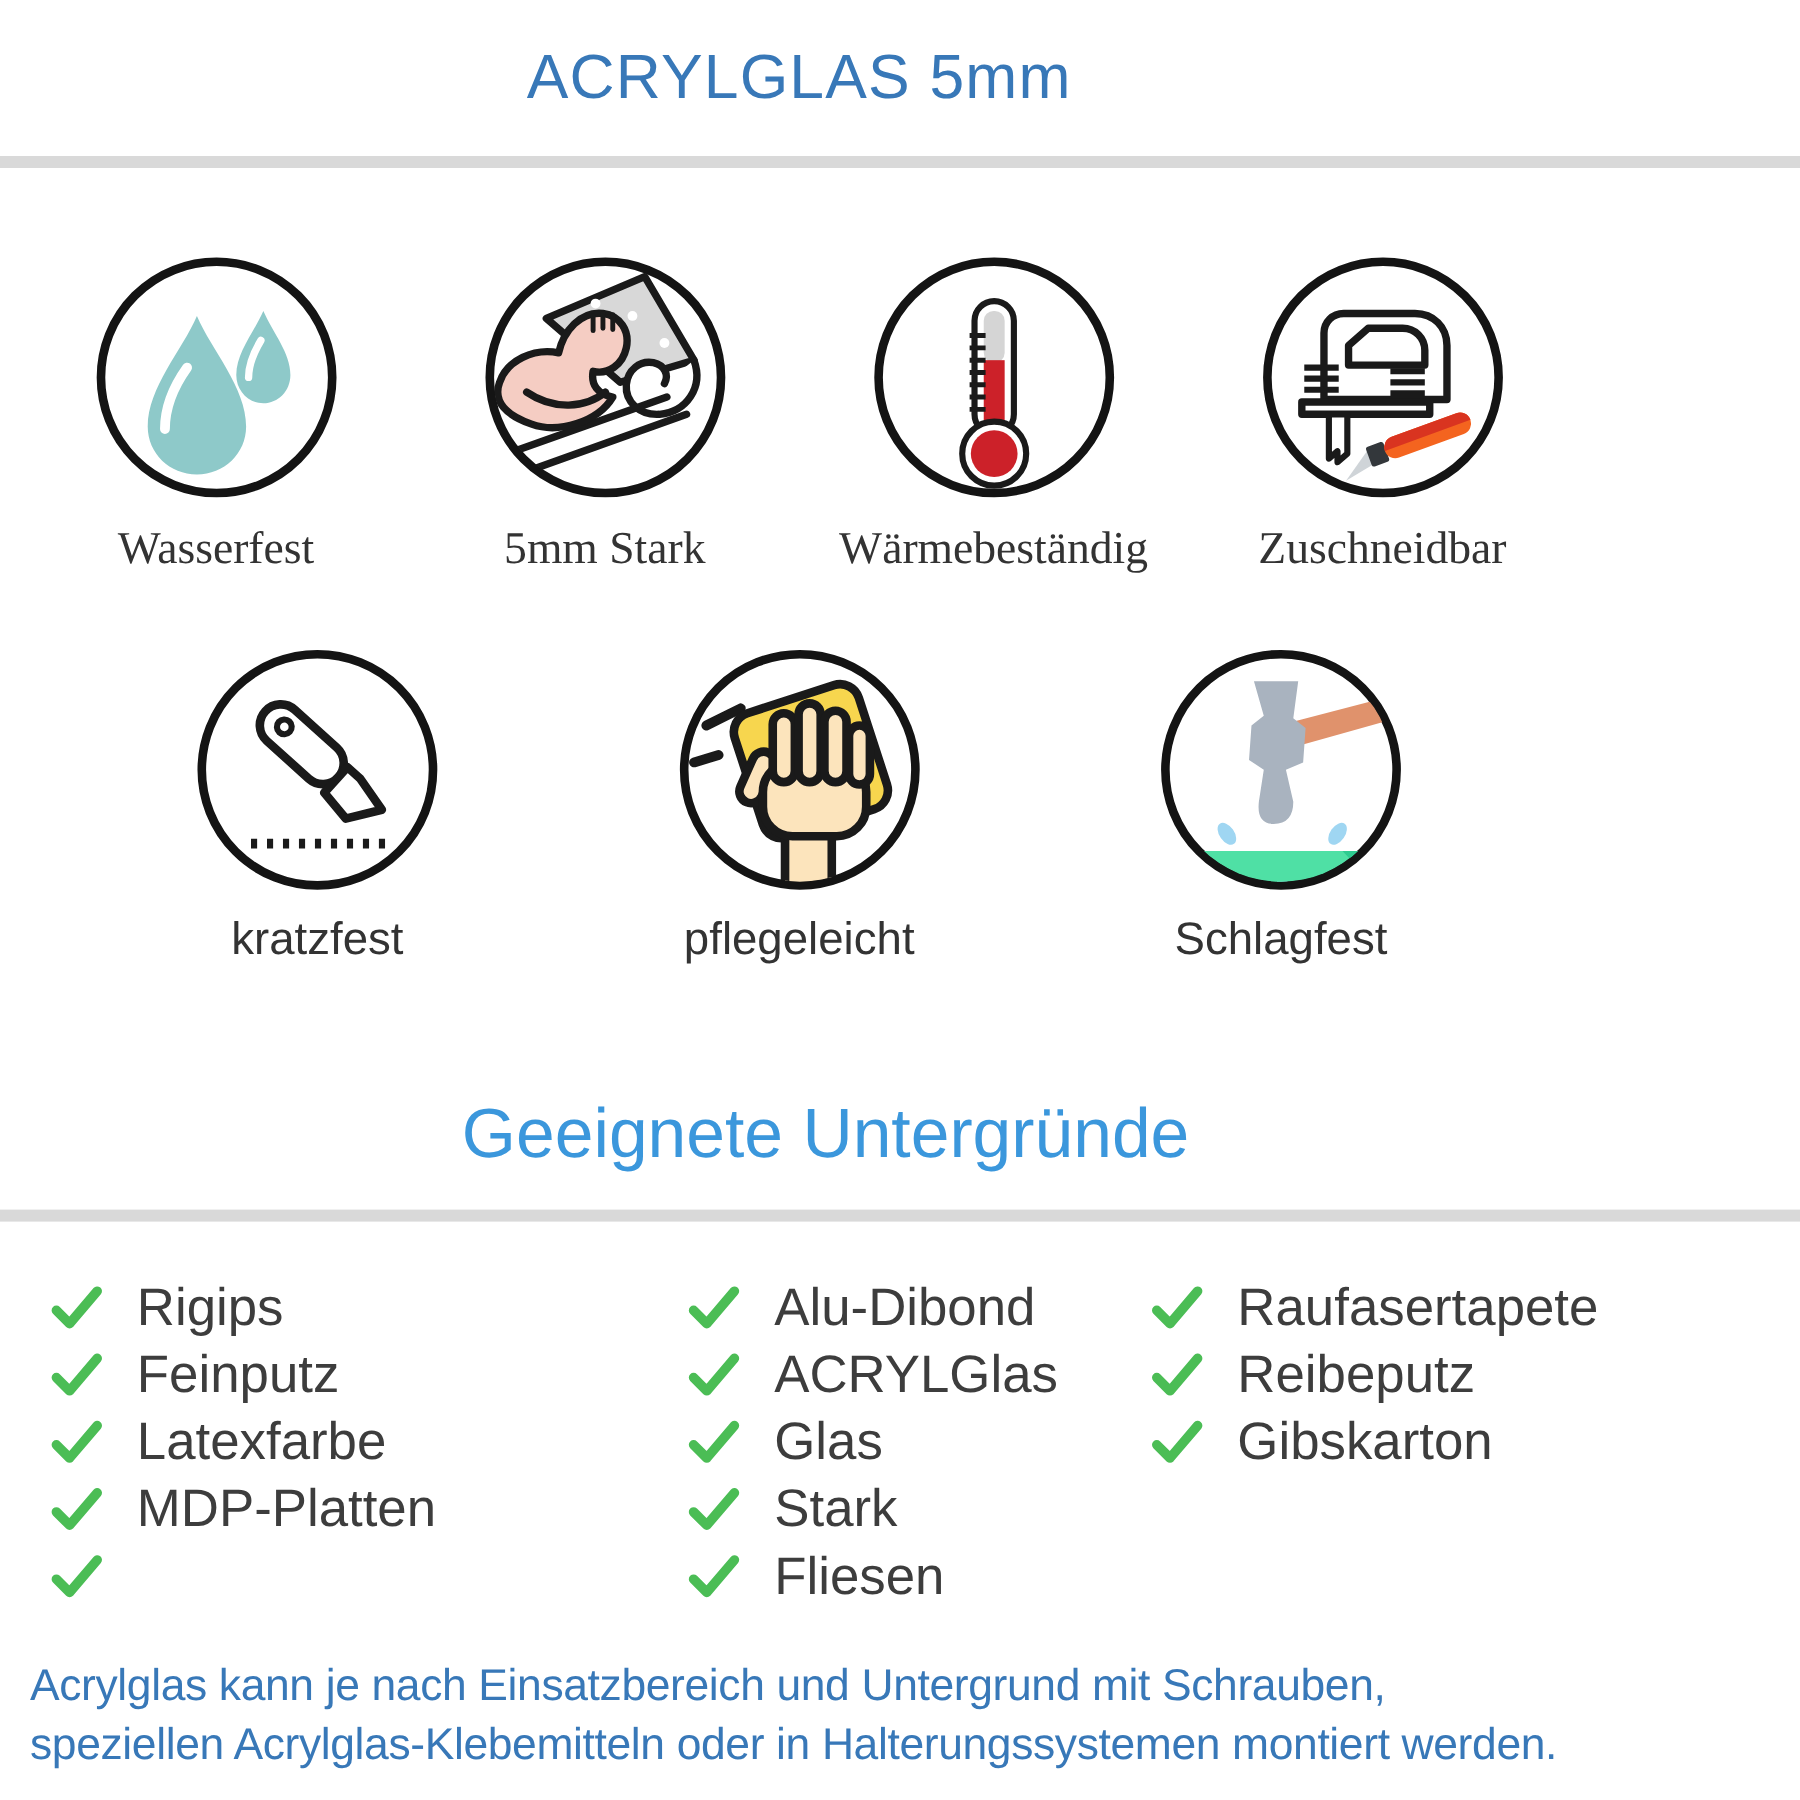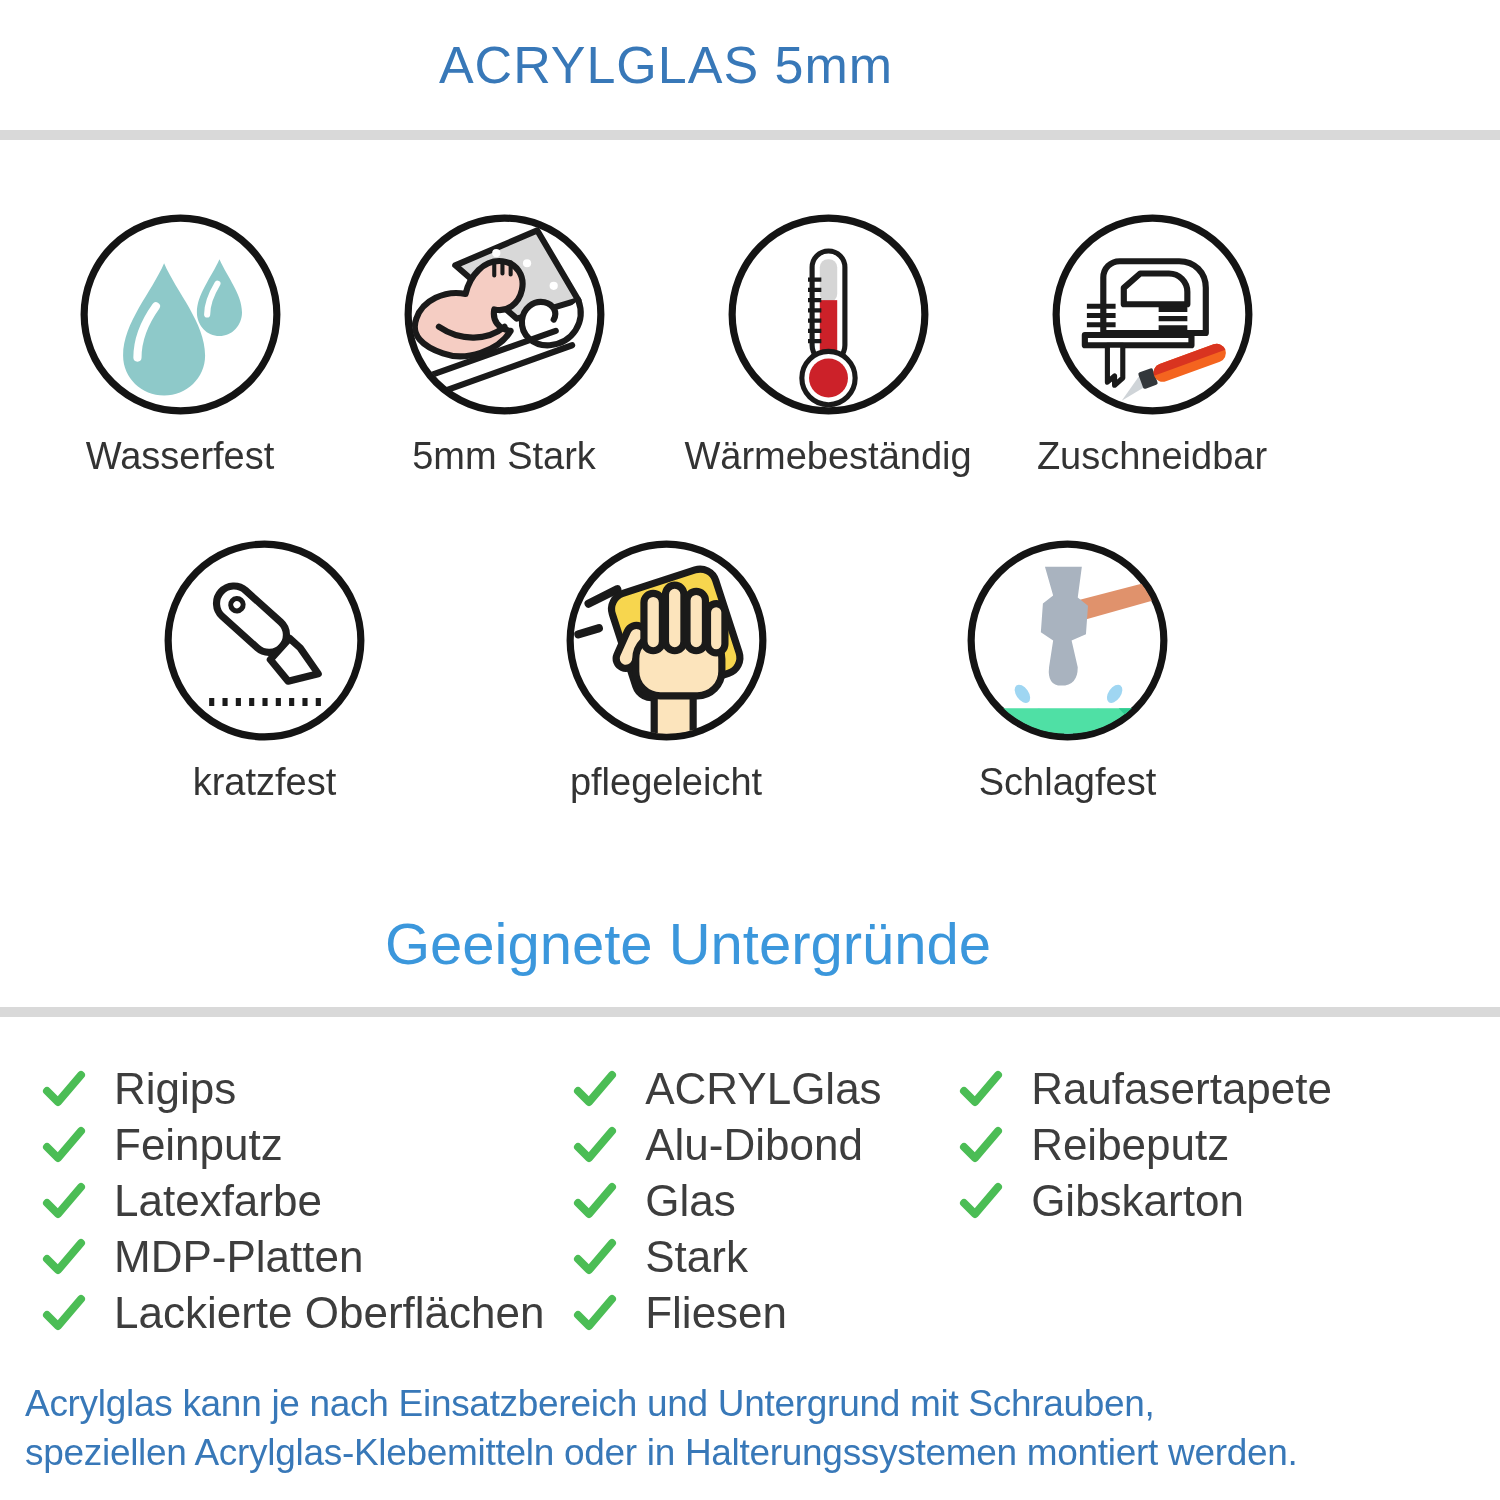--- a/index.html
+++ b/index.html
@@ -16,21 +16,21 @@
   h1{
     margin:0;font-size:52px;font-weight:normal;letter-spacing:1px;
     color:#3878b8;
   }
   .divider{width:1500px;height:10px;background:#d9d9d9;}
 
   .features-row{display:flex;justify-content:space-between;}
   .row-1{padding:0 18px;margin-top:72px;}
   .row-2{width:1175px;margin:60px auto 0;}
   .feature{display:flex;flex-direction:column;align-items:center;}
-  .row-1 .feature{width:352px;}
+  .row-1 .feature{width:352px;font-family:Liberation Serif, serif;}
   .row-2 .feature{width:372px;}
   .icon-circle{width:205px;height:205px;}
   .feature-label{
     margin-top:18px;font-size:38px;color:#333333;white-space:nowrap;
   }
 
   h2{
     margin:106px 0 0;text-align:center;font-weight:normal;
     font-size:58px;color:#3b97dc;padding-left:44px;
   }
@@ -237,36 +237,35 @@
       <li>
           <svg class="check" viewBox="0 0 44 44">
             <path d="M5,24 L16,35 L39,8" stroke="#4bbd55" stroke-width="8" fill="none" stroke-linecap="round" stroke-linejoin="round"></path>
           </svg>
           <span>MDP-Platten</span>
         </li>
       <li>
           <svg class="check" viewBox="0 0 44 44">
             <path d="M5,24 L16,35 L39,8" stroke="#4bbd55" stroke-width="8" fill="none" stroke-linecap="round" stroke-linejoin="round"></path>
           </svg>
-          <span>Lackierte Oberflächen</span>
         </li>
     </ul>
 
     <ul class="col-2">
       <li>
           <svg class="check" viewBox="0 0 44 44">
             <path d="M5,24 L16,35 L39,8" stroke="#4bbd55" stroke-width="8" fill="none" stroke-linecap="round" stroke-linejoin="round"></path>
           </svg>
+          <span>Alu-Dibond</span>
+        </li>
+      <li>
+          <svg class="check" viewBox="0 0 44 44">
+            <path d="M5,24 L16,35 L39,8" stroke="#4bbd55" stroke-width="8" fill="none" stroke-linecap="round" stroke-linejoin="round"></path>
+          </svg>
           <span>ACRYLGlas</span>
-        </li>
-      <li>
-          <svg class="check" viewBox="0 0 44 44">
-            <path d="M5,24 L16,35 L39,8" stroke="#4bbd55" stroke-width="8" fill="none" stroke-linecap="round" stroke-linejoin="round"></path>
-          </svg>
-          <span>Alu-Dibond</span>
         </li>
       <li>
           <svg class="check" viewBox="0 0 44 44">
             <path d="M5,24 L16,35 L39,8" stroke="#4bbd55" stroke-width="8" fill="none" stroke-linecap="round" stroke-linejoin="round"></path>
           </svg>
           <span>Glas</span>
         </li>
       <li>
           <svg class="check" viewBox="0 0 44 44">
             <path d="M5,24 L16,35 L39,8" stroke="#4bbd55" stroke-width="8" fill="none" stroke-linecap="round" stroke-linejoin="round"></path>

